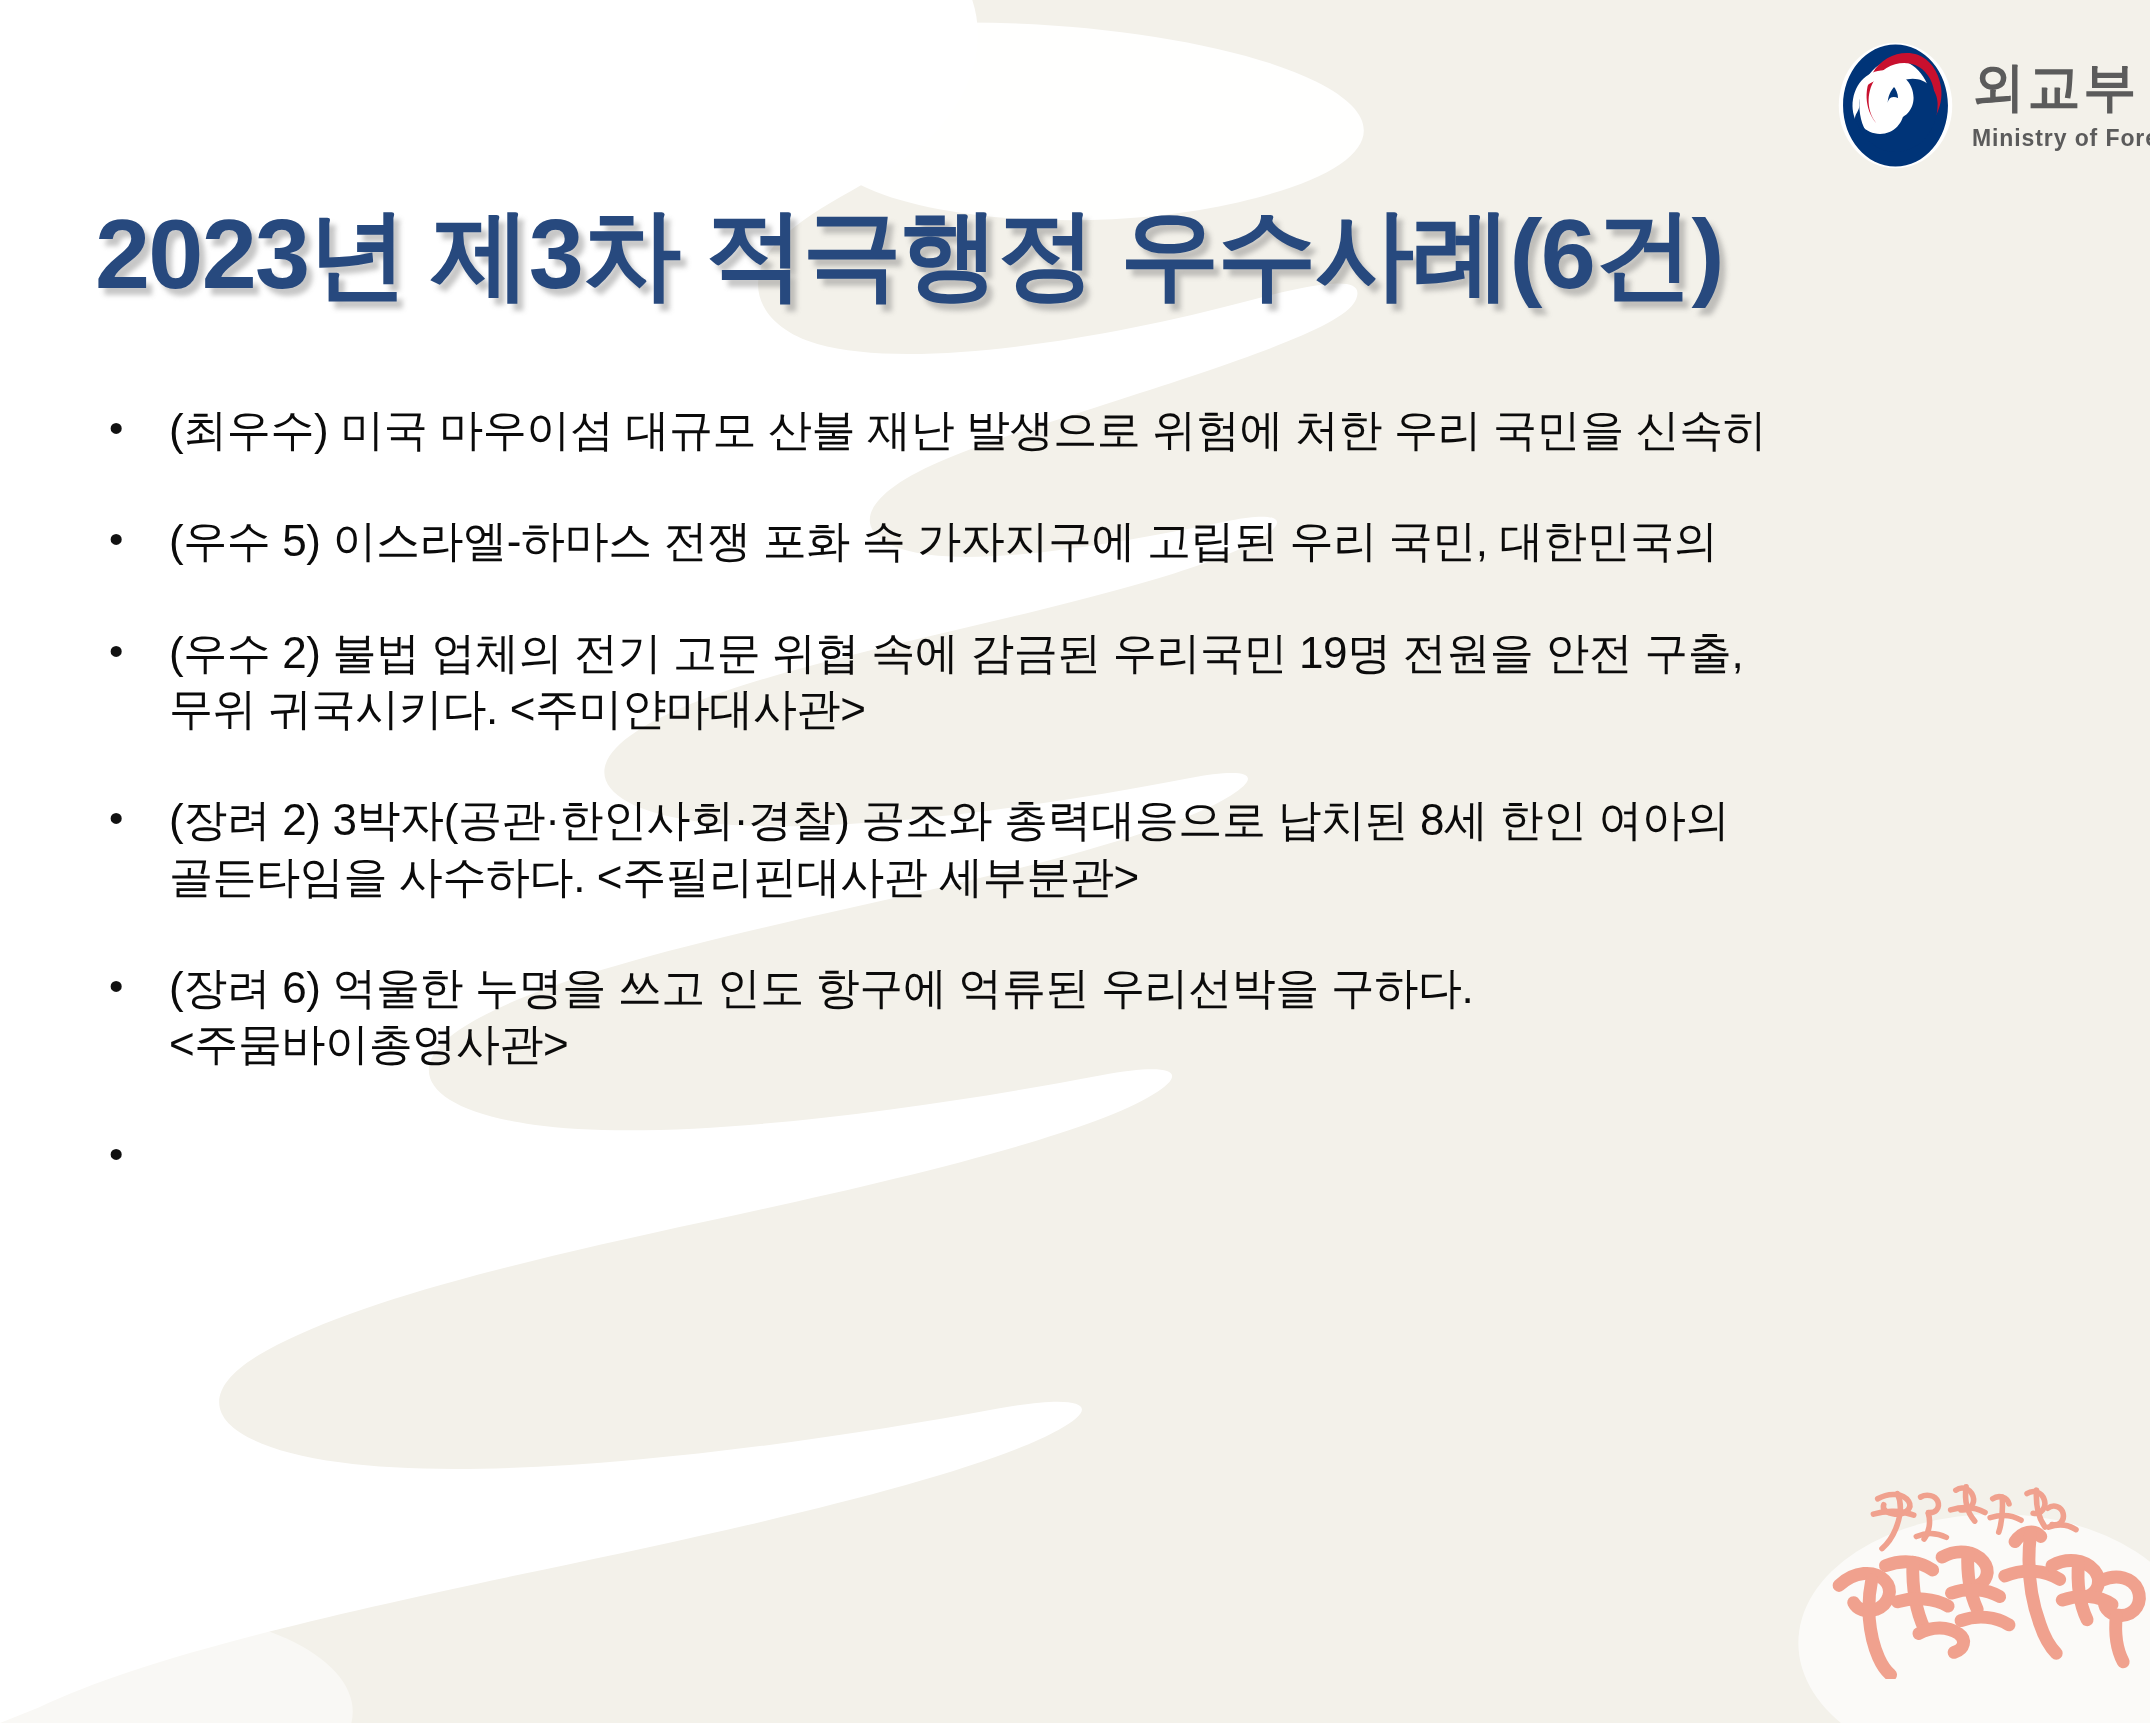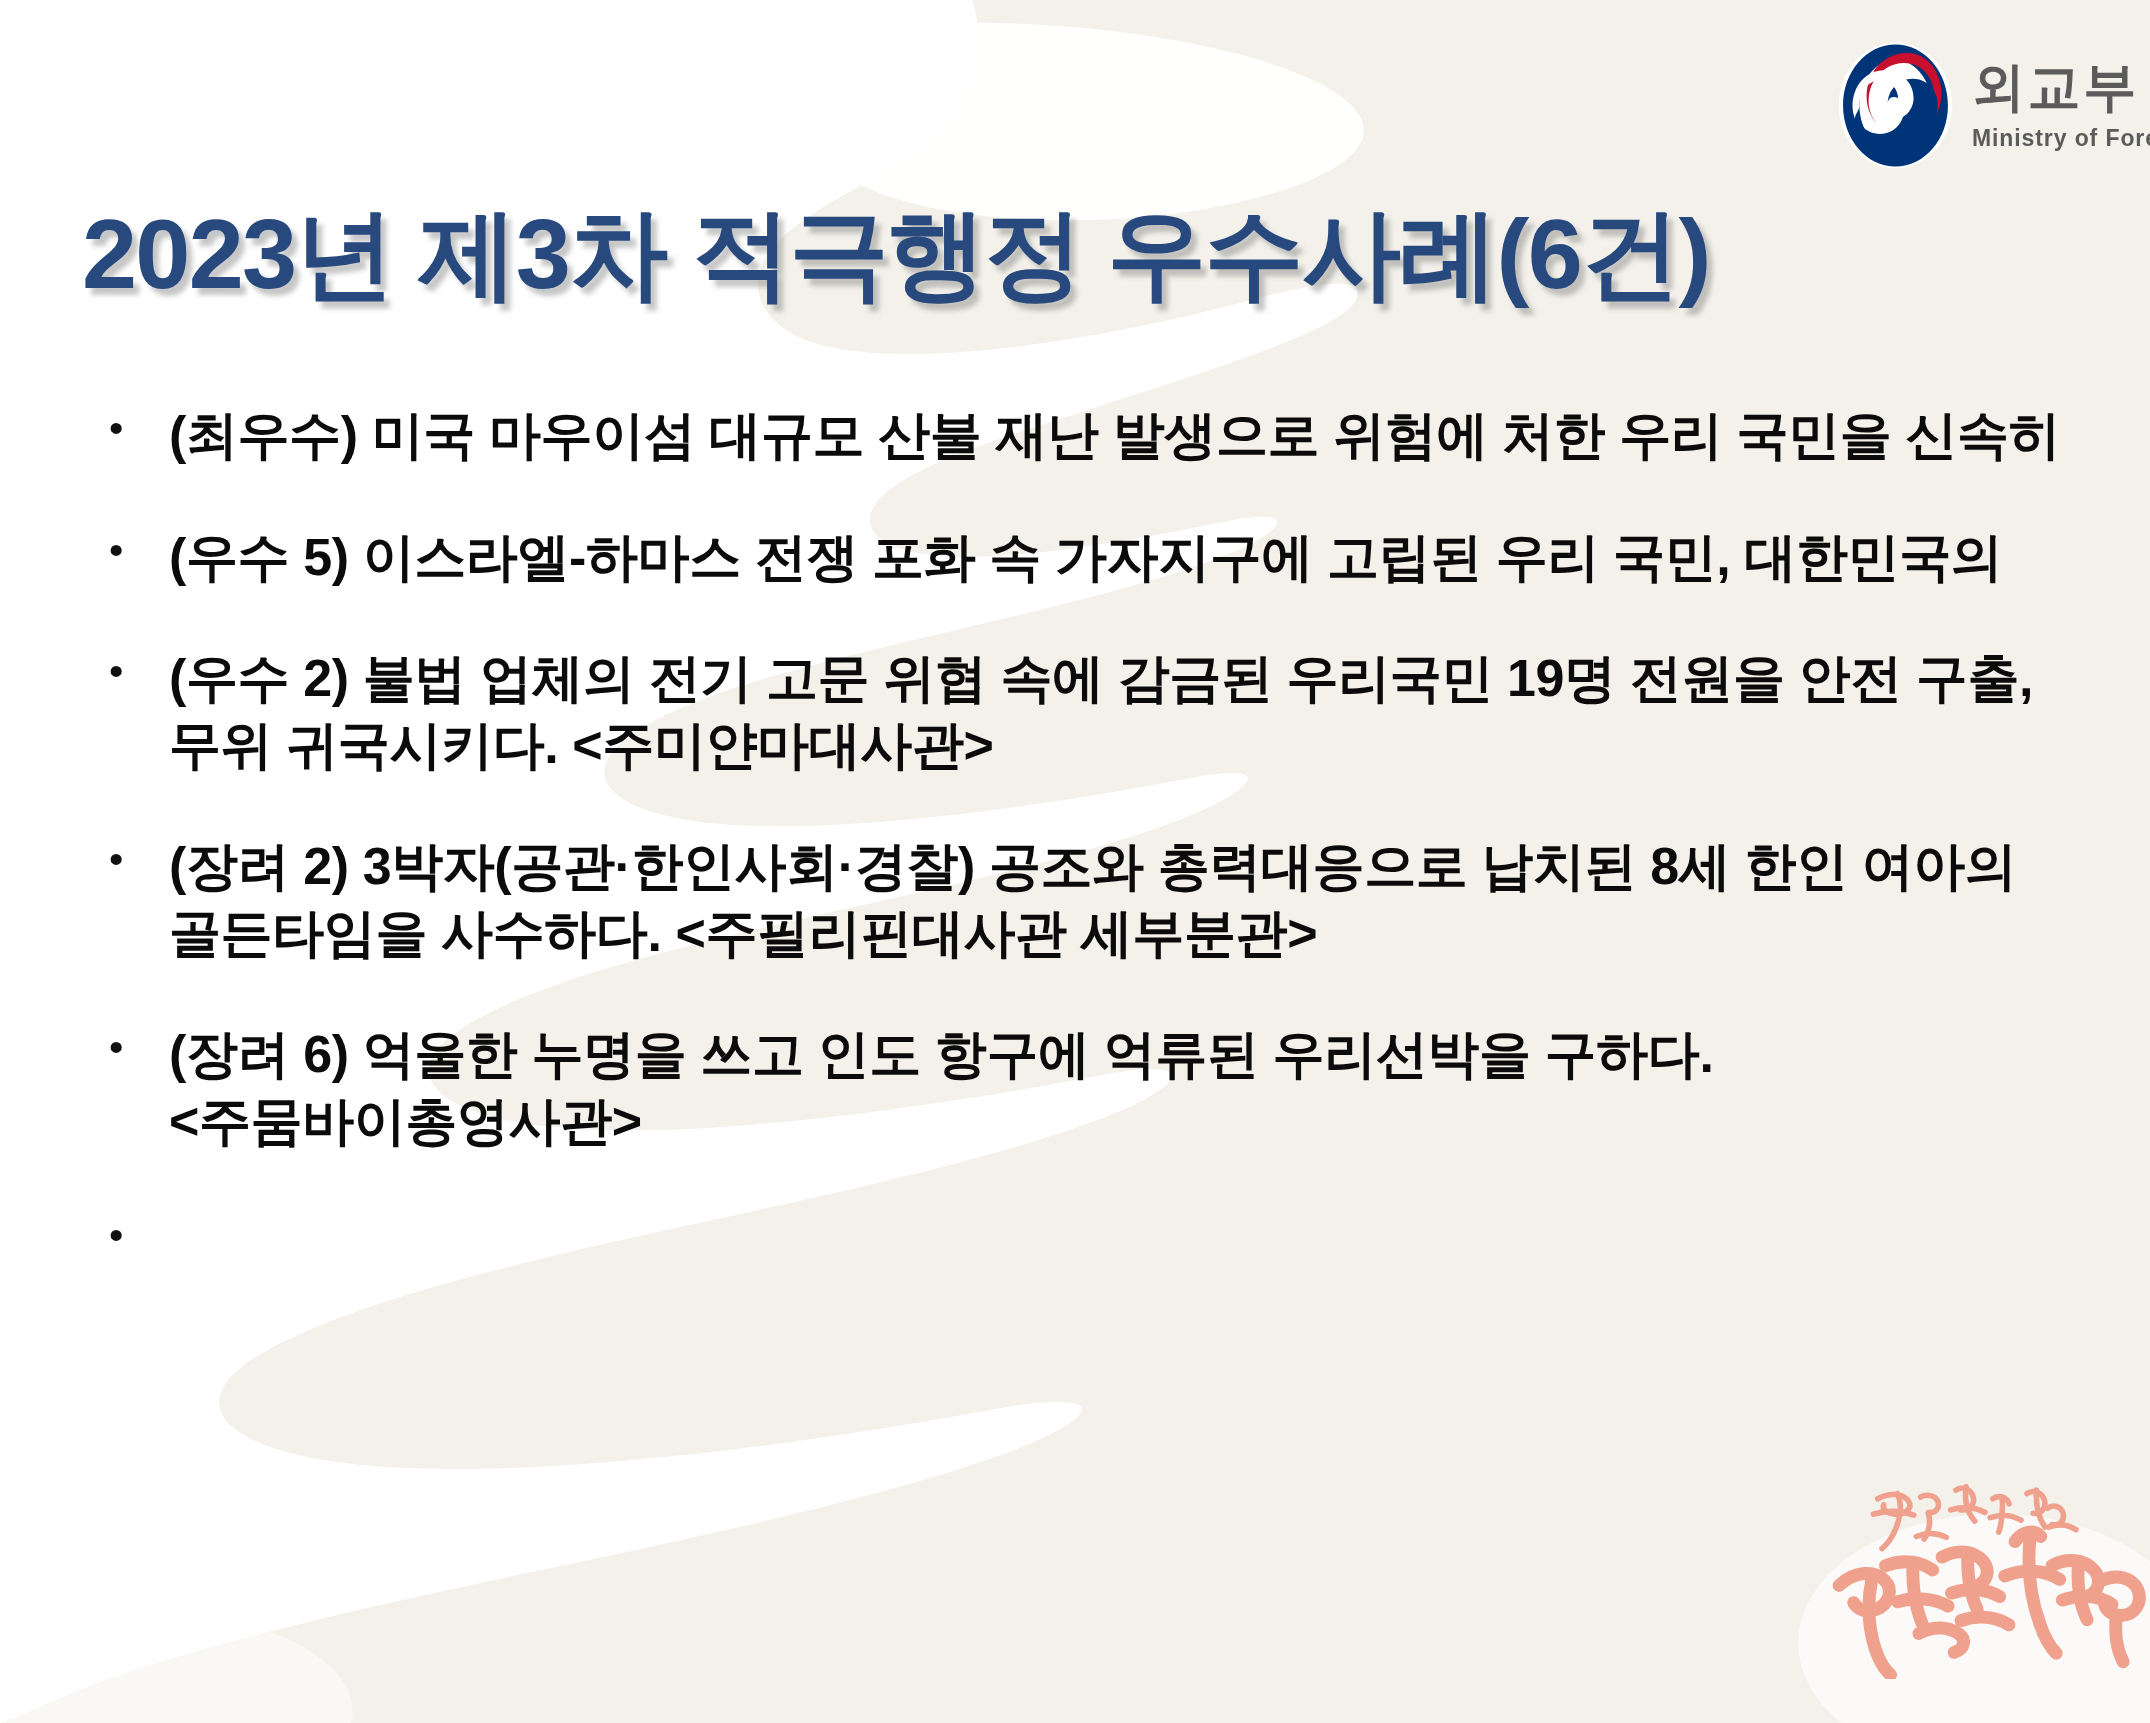--- a/index.html
+++ b/index.html
@@ -48,21 +48,21 @@
     font-weight: 700;
     color: #5b5b5b;
     letter-spacing: 0.9px;
     margin-top: 9.5px;
     white-space: nowrap;
   }
 
   
   #slide-title {
     position: absolute;
-    left: 82px;
+    left: 95px;
     top: 189px;
     font-size: 99px;
     font-weight: 700;
     color: #27497e;
     letter-spacing: -1.7px;
     white-space: nowrap;
     text-shadow: 6px 6.9px 5.2px rgba(120,120,120,0.42);
   }
 
   
@@ -83,22 +83,22 @@
     font-size: 41px;
     line-height: 1.28;
     color: #111111;
     text-align: left;
     padding-left: 17px;
     box-sizing: border-box;
     user-select: none;
   }
   .bullet-text {
     flex: 1 1 auto;
-    font-size: 52px;
-    font-weight: 700;
+    font-size: 44px;
+    font-weight: 400;
     line-height: 1.28;
     color: #0b0b0b;
     letter-spacing: -0.4px;
   }
   .bullet-text .ln { display: block; white-space: nowrap; }
 
   
   #brush-logo {
     position: absolute;
     left: 1813px;

